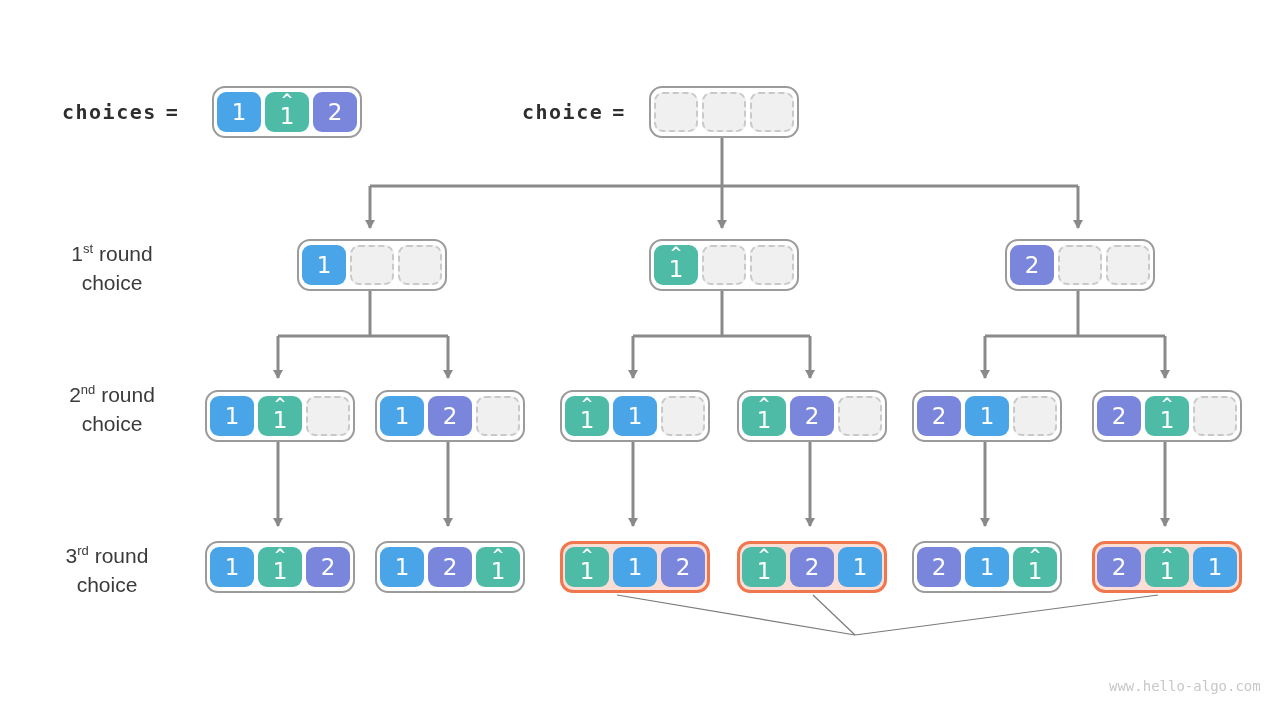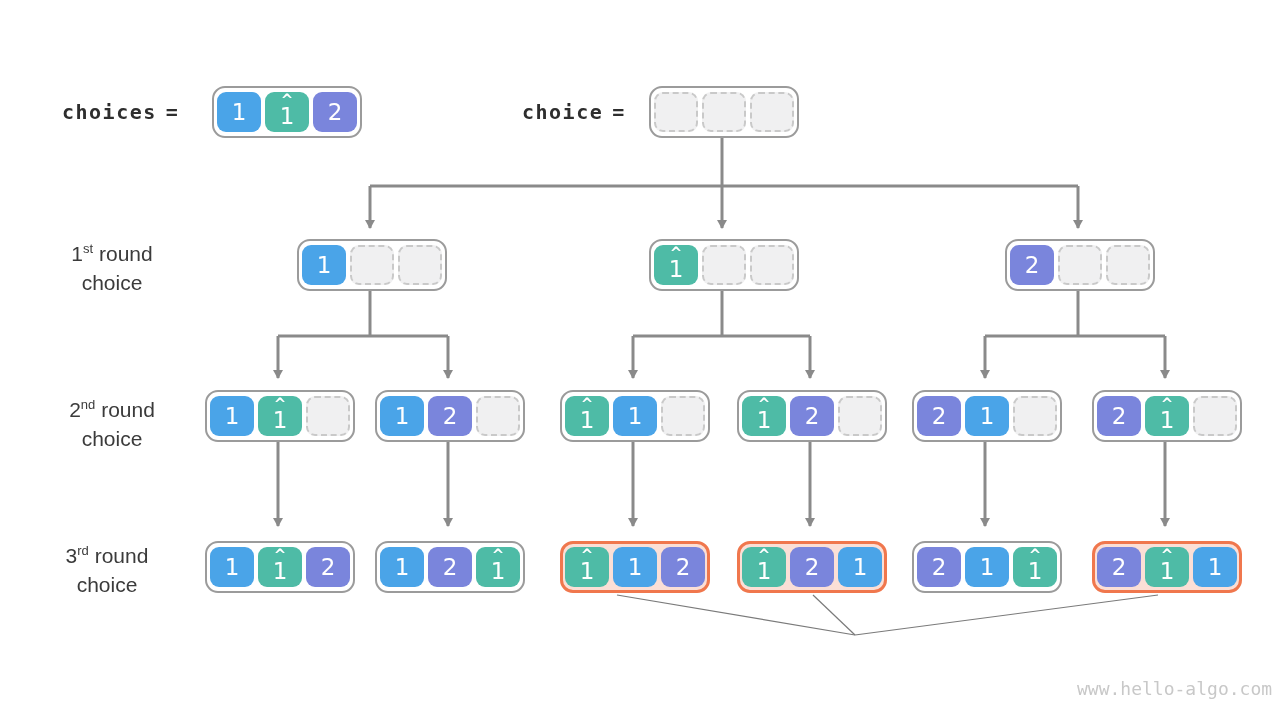--- a/index.html
+++ b/index.html
@@ -29,21 +29,21 @@
   .digit{line-height:24px;}
   .eq-label{position:absolute;z-index:2;display:flex;gap:9px;
     font-family:"DejaVu Sans Mono",monospace;font-weight:700;font-size:20px;
     letter-spacing:1.5px;color:var(--mono_text);}
   .row-label{position:absolute;z-index:2;width:170px;text-align:center;
     font-size:21px;color:var(--text);line-height:29px;}
   .row-label sup{font-size:13px;text-align:right;}
   .caption{position:absolute;z-index:2;width:600px;text-align:center;
     font-size:21px;font-weight:700;color:var(--text);}
   .watermark{position:absolute;z-index:2;font-family:"DejaVu Sans Mono",monospace;
-    font-size:18px;color:var(--watermark);}
+    font-size:14px;color:var(--watermark);margin-left:32px;}
 </style>
 </head>
 <body>
 
 <div class="stage">
 
   <svg class="layer" width="1280" height="720" viewBox="0 0 1280 720">
     <defs>
       <marker id="arrow" markerUnits="userSpaceOnUse" markerWidth="14" markerHeight="14" refX="8" refY="5" orient="auto">
         <path d="M0,0 L9,5 L0,10 z" fill="#8A8A8A"></path>
@@ -116,21 +116,21 @@
       </span>
     <span class="cell" data-color="empty">
         <span class="digit"></span>
       </span>
   </div>
 
   <div class="row-label" style="left:27px;top:234px">
     <span>1</span><sup>st</sup> <span>round</span><br>
     <span>choice</span>
   </div>
-  <div class="row-label" style="left:27px;top:390px">
+  <div class="row-label" style="left:27px;top:375px">
     <span>2</span><sup>nd</sup> <span>round</span><br>
     <span>choice</span>
   </div>
   <div class="row-label" style="left:22px;top:536px">
     <span>3</span><sup>rd</sup> <span>round</span><br>
     <span>choice</span>
   </div>
 
   <div class="node" style="left:297px;top:239px" data-highlight="false">
     <span class="cell" data-color="blue">

